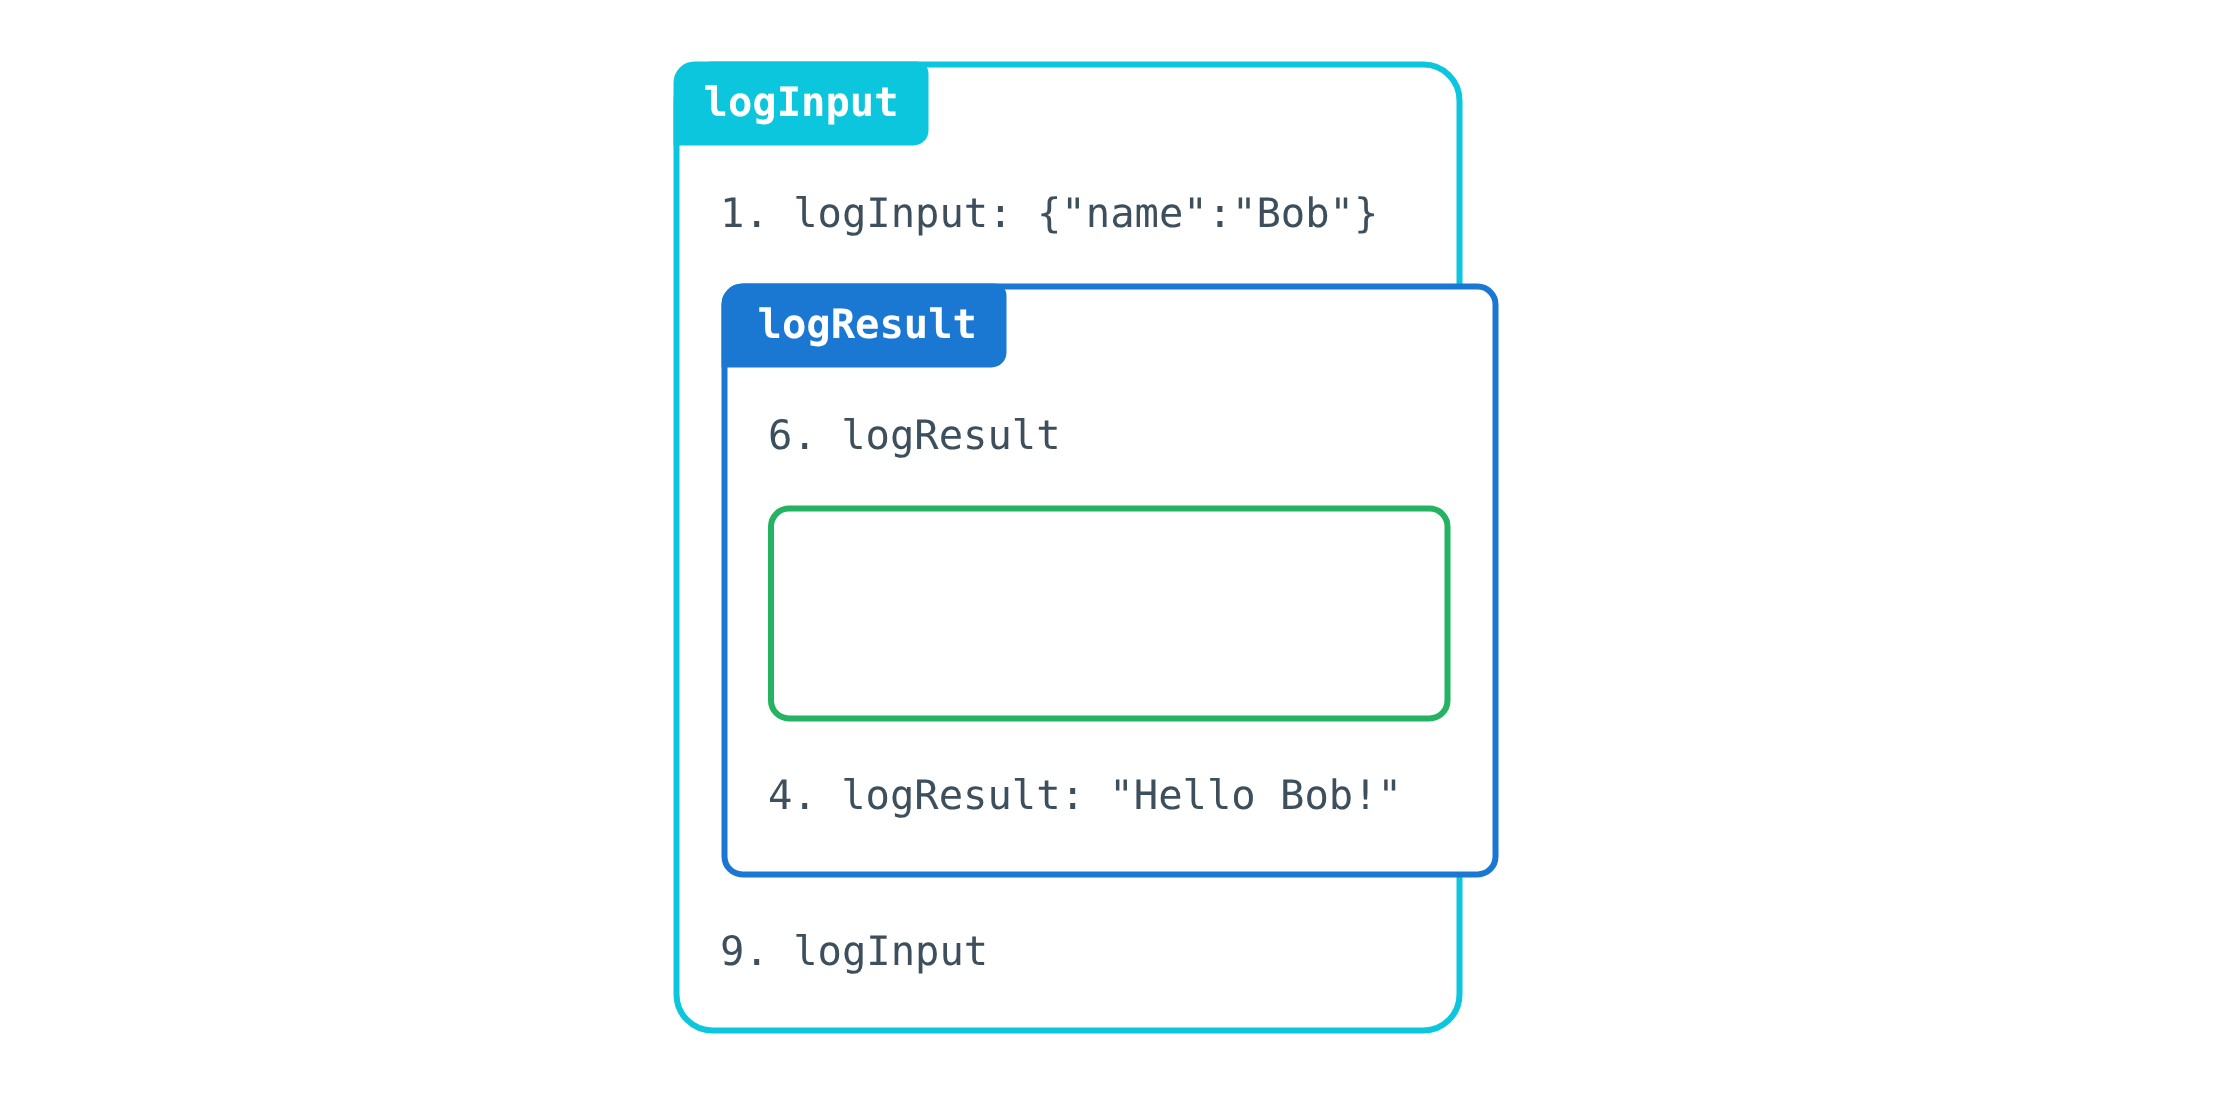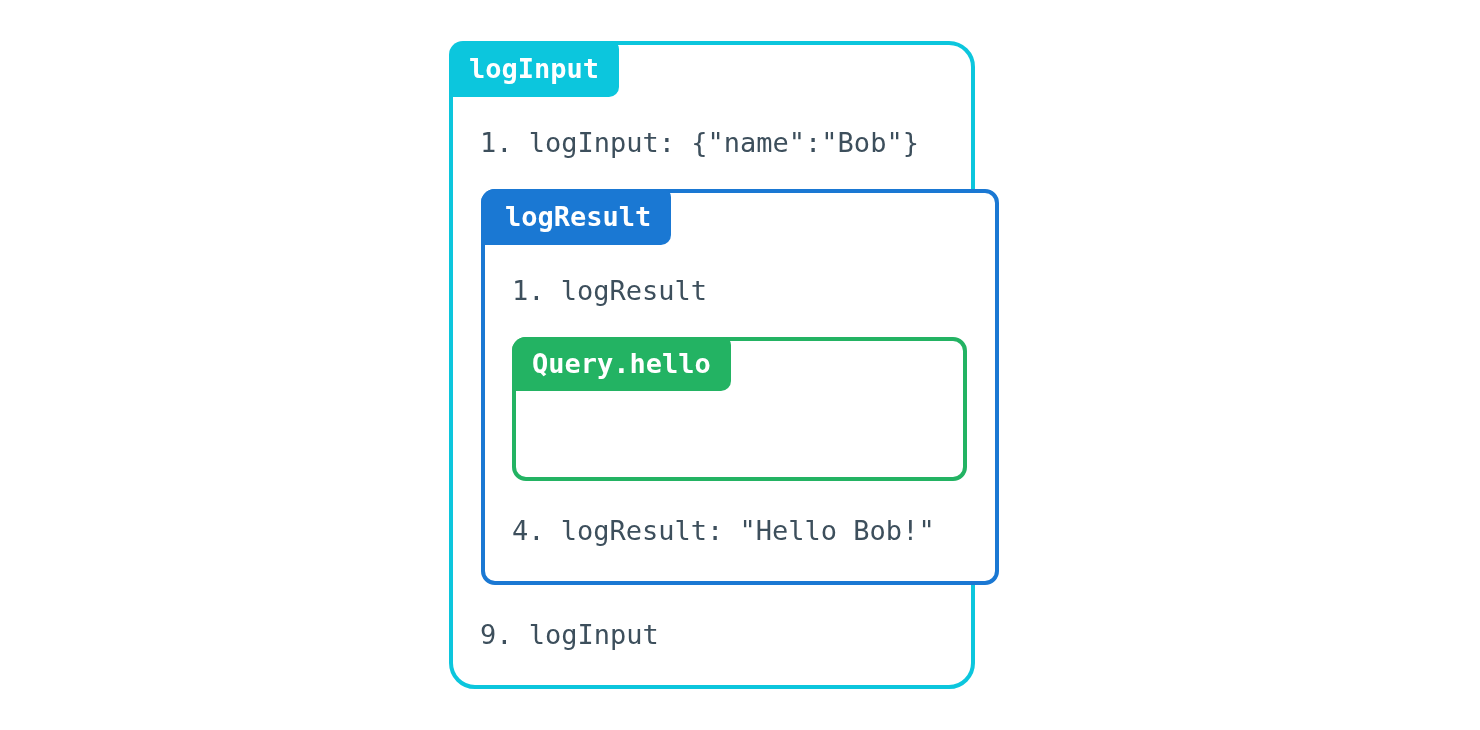--- a/index.html
+++ b/index.html
@@ -79,24 +79,23 @@
 <div class="canvas">
 
   <div class="box box-outer">
     <div class="tab tab-cyan">logInput</div>
 
     <div class="line line-1">1. logInput: {"name":"Bob"}</div>
 
     <div class="box box-middle">
       <div class="tab tab-blue">logResult</div>
 
-      <div class="line line-2">1. logResult</div>
+      <div class="line line-2">6. logResult</div>
 
       <div class="box box-inner">
-        <div class="tab tab-green">Query.hello</div>
 
       </div>
 
       <div class="line line-4">4. logResult: "Hello Bob!"</div>
     </div>
 
     <div class="line line-5">9. logInput</div>
   </div>
 
 </div>

